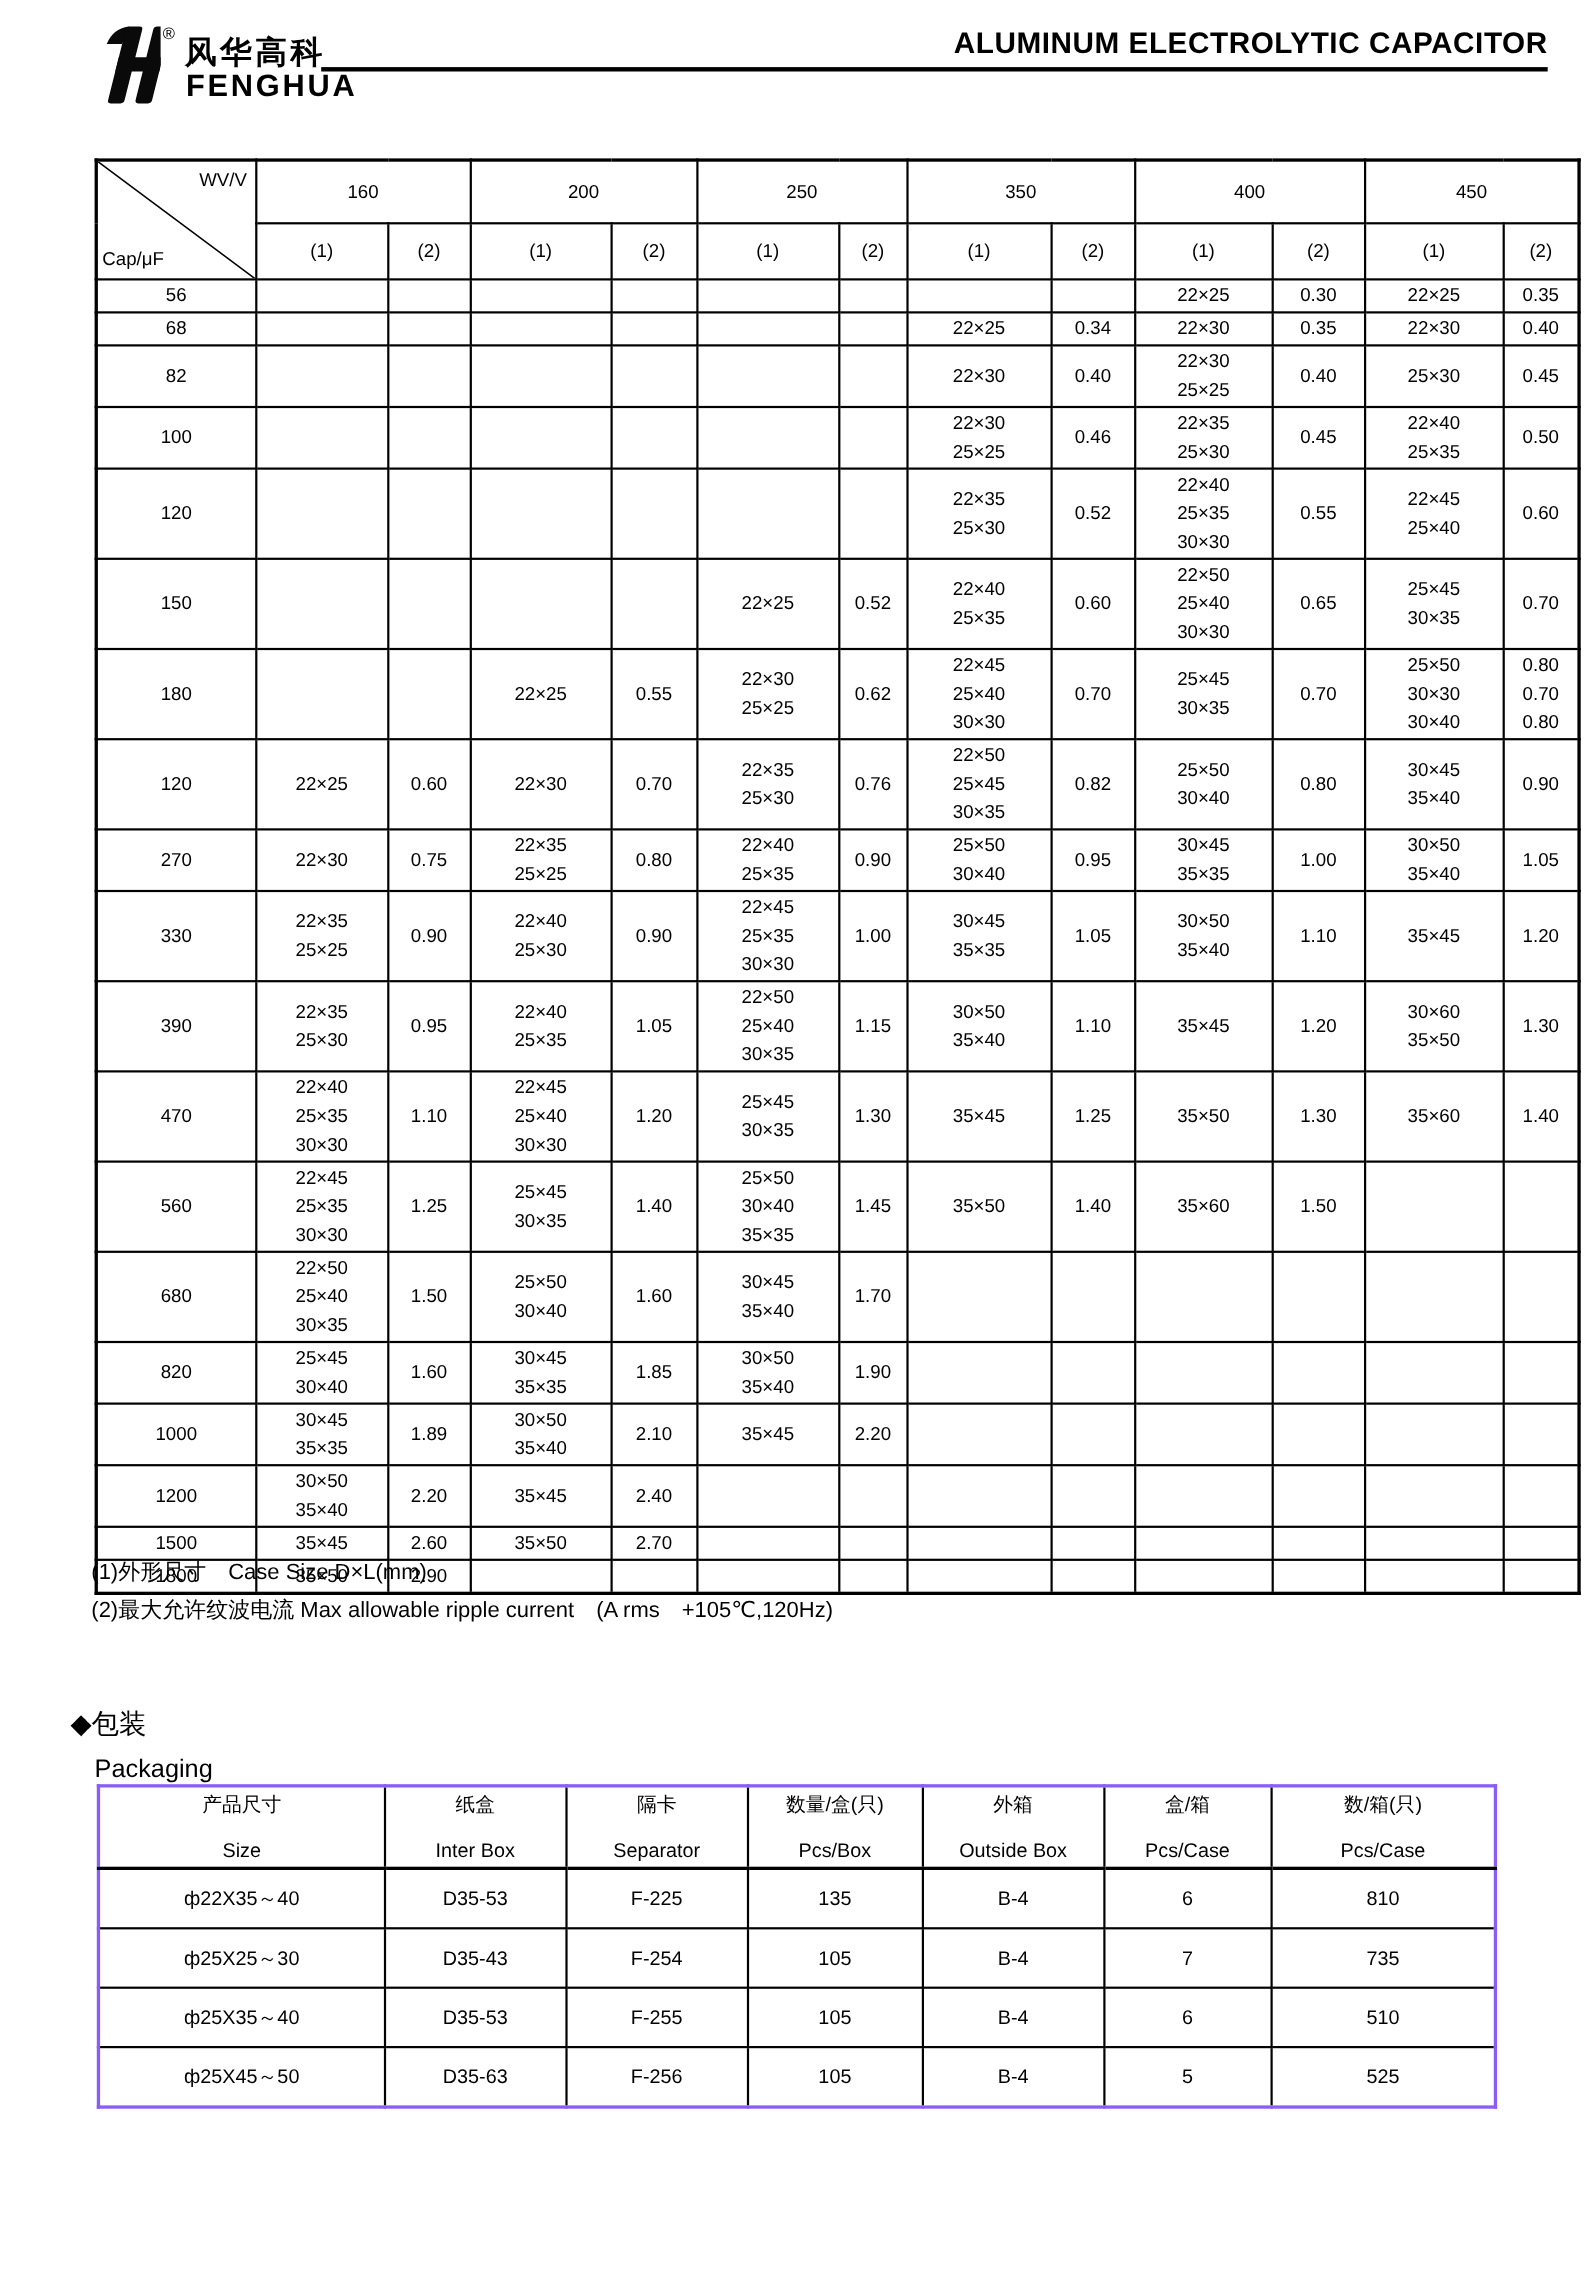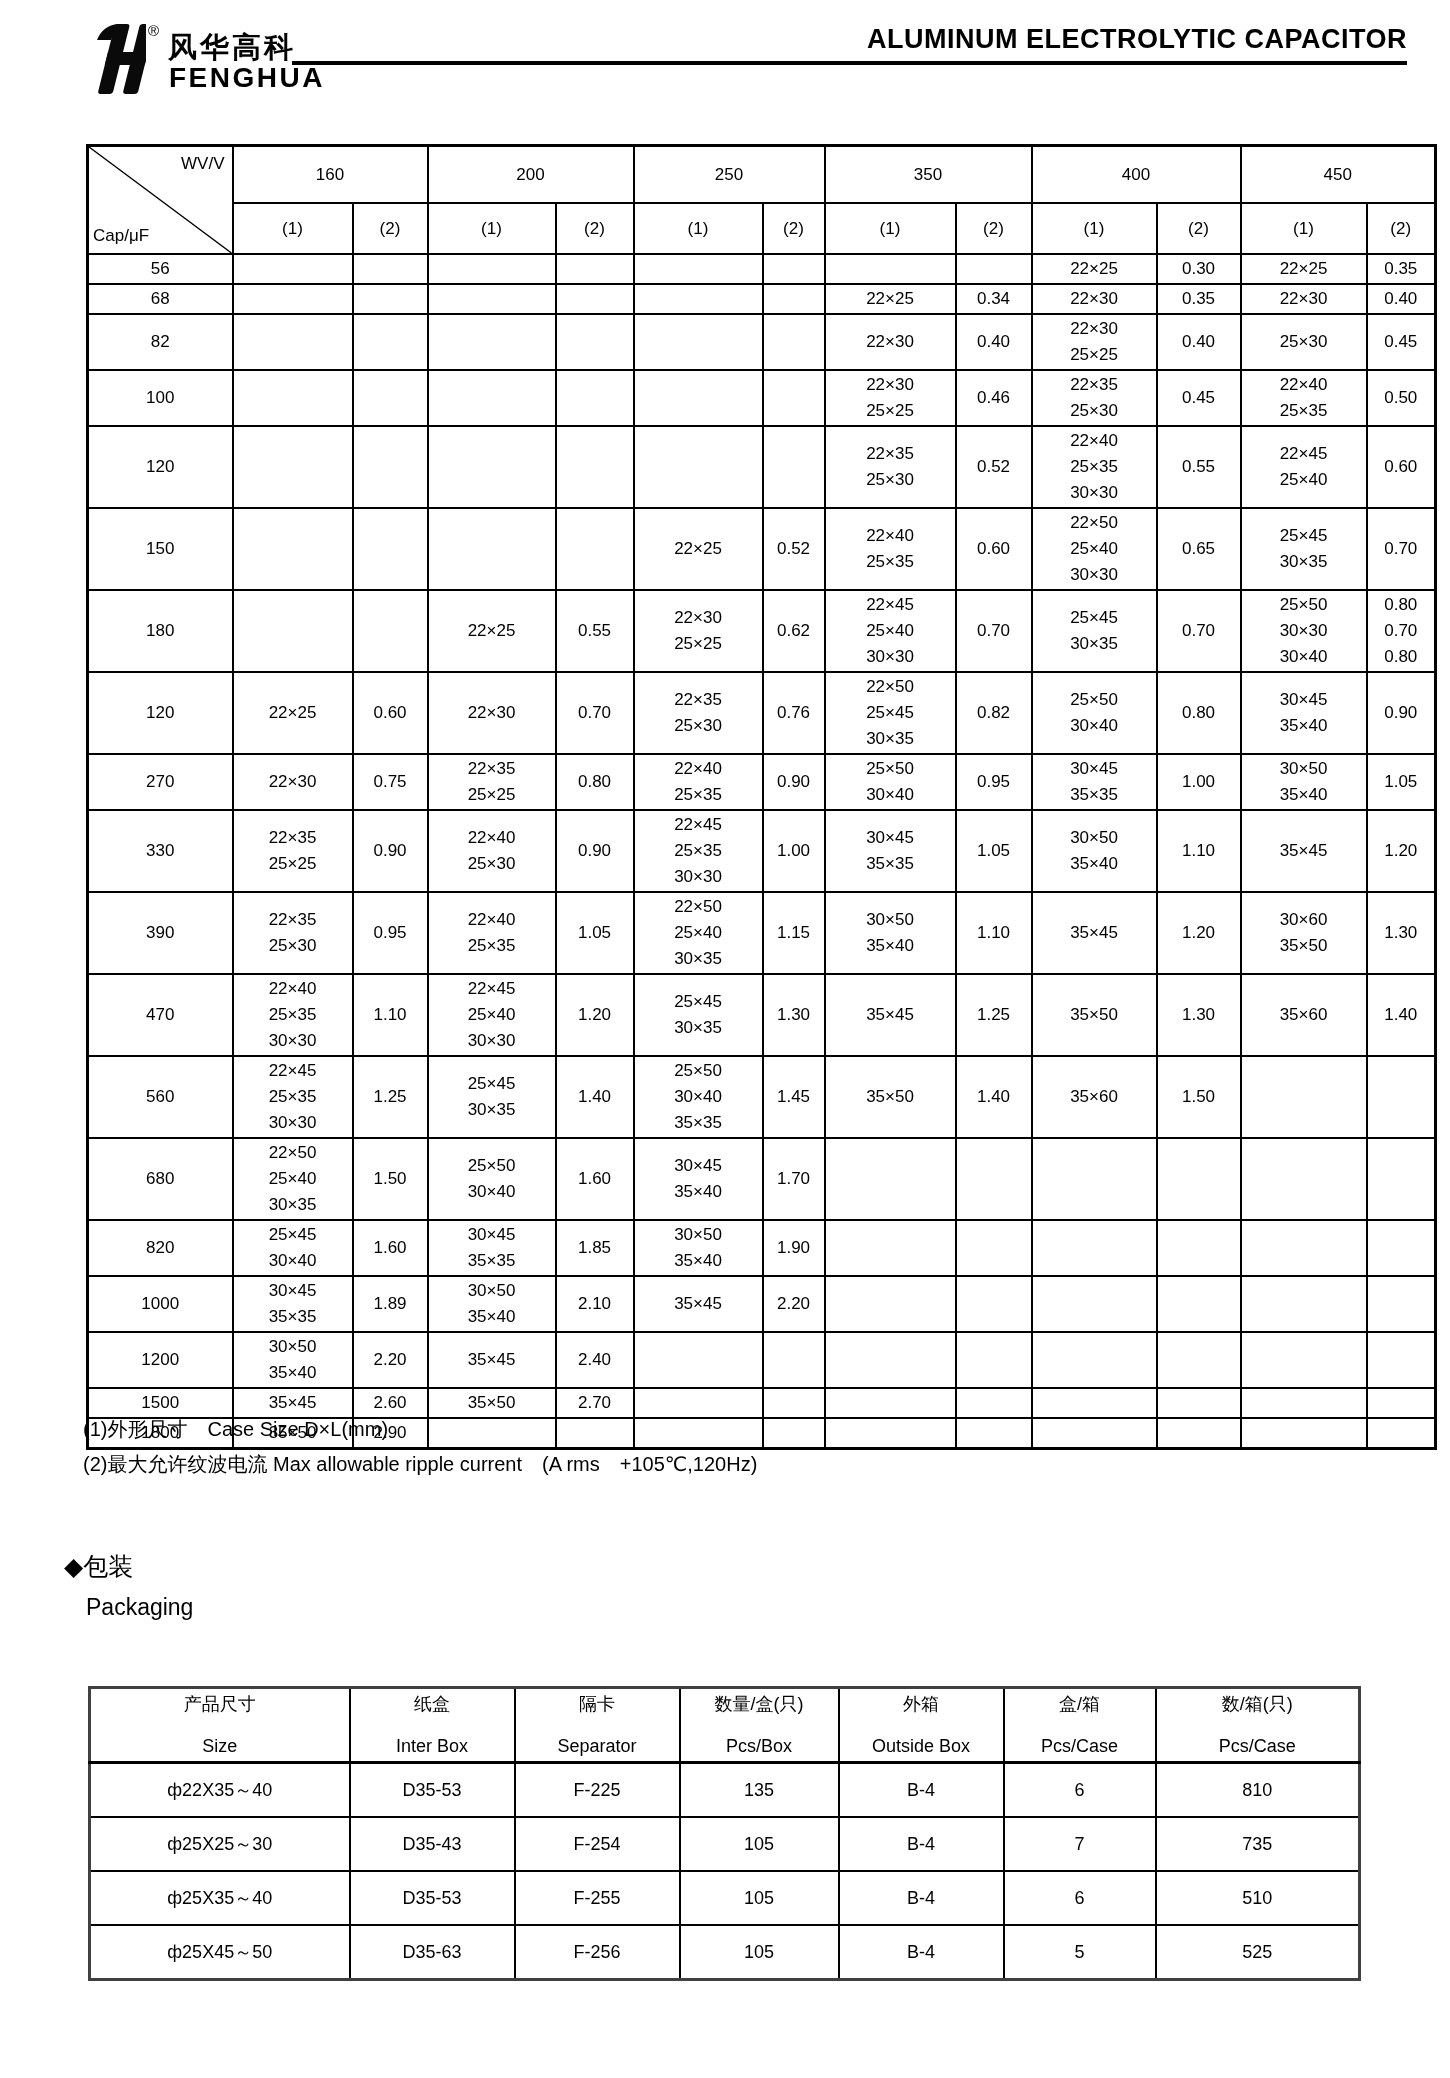--- a/index.html
+++ b/index.html
@@ -43,23 +43,23 @@
   th.corner .wv  { position: absolute; top: 4px; right: 7px; }
   th.corner .cap { position: absolute; bottom: 4px; left: 4px; }
 
   
   .notes { position: absolute; left: 64px; top: 1412px; font-size: 20px; line-height: 35px; margin-left: 19px; }
 
   
   .pack-head-cn { position: absolute; left: 64px; top: 1550px; font-size: 25px; }
   .pack-head-en { position: absolute; left: 86px; top: 1594px; font-size: 23px; }
   table.packing {
-    position: absolute; left: 88px; top: 1686px;
+    position: absolute; left: 88px; top: 1622px;
     width: 1270px; border-collapse: collapse; table-layout: fixed;
-    border: 3px solid #404040;
+    border: 3px solid #8b5cf6;
     font-size: 18px;
   }
   table.packing th, table.packing td {
     border: 2px solid #000;
     text-align: center; vertical-align: middle;
     padding: 2px;
   }
   table.packing thead th { font-weight: normal; border-bottom: 3px solid #000; }
   table.packing thead .hcn { line-height: 27px; }
   table.packing thead .hen { line-height: 25px; margin-top: 16px; }

